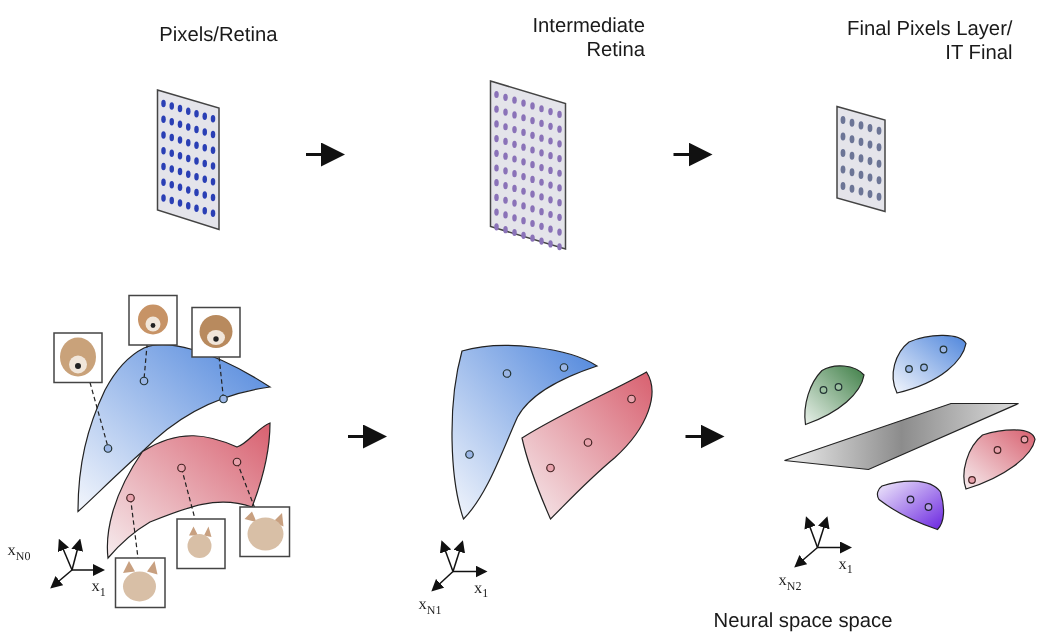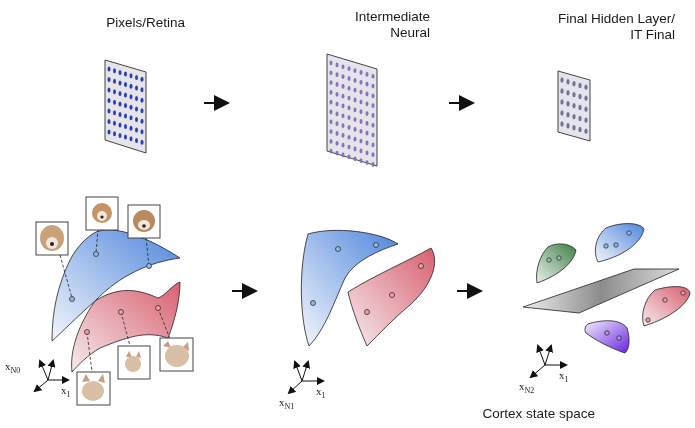--- a/index.html
+++ b/index.html
@@ -11,28 +11,28 @@
   .axis-sub { font-family:"Liberation Serif", serif; font-size:8px; fill:#222; }
 </style>
 </head>
 <body>
 
 <div class="lbl" style="left:45px;top:15px;width:140px;">
   <span>Pixels/Retina</span>
 </div>
 <div class="lbl" style="left:300px;top:9px;width:130px;">
   <div>Intermediate</div>
-  <div>Neural</div>
+  <div>Retina</div>
 </div>
 <div class="lbl" style="left:505px;top:11px;width:170px;">
-  <div>Final Hidden Layer/</div>
+  <div>Final Pixels Layer/</div>
   <div>IT Final</div>
 </div>
 
-<div class="lbl" style="left:395px;top:406px;width:200px;">Cortex state space</div>
+<div class="lbl" style="left:395px;top:406px;width:200px;">Neural space space</div>
 
 <svg width="695" height="428" viewBox="0 0 695 428">
   <defs>
     <linearGradient id="gBlue" x1="1" y1="0" x2="0" y2="1">
       <stop offset="0" stop-color="#4f86dc"></stop>
         <stop offset="1" stop-color="#f3f6fc"></stop>
     </linearGradient>
     <linearGradient id="gRed" x1="1" y1="0" x2="0" y2="1">
       <stop offset="0" stop-color="#d8606f"></stop>
         <stop offset="1" stop-color="#f6ecee"></stop>

